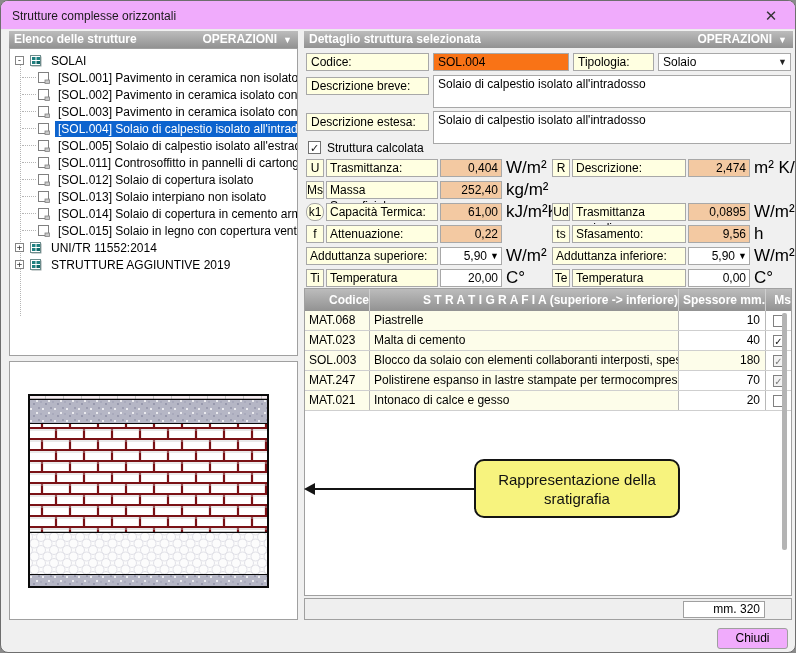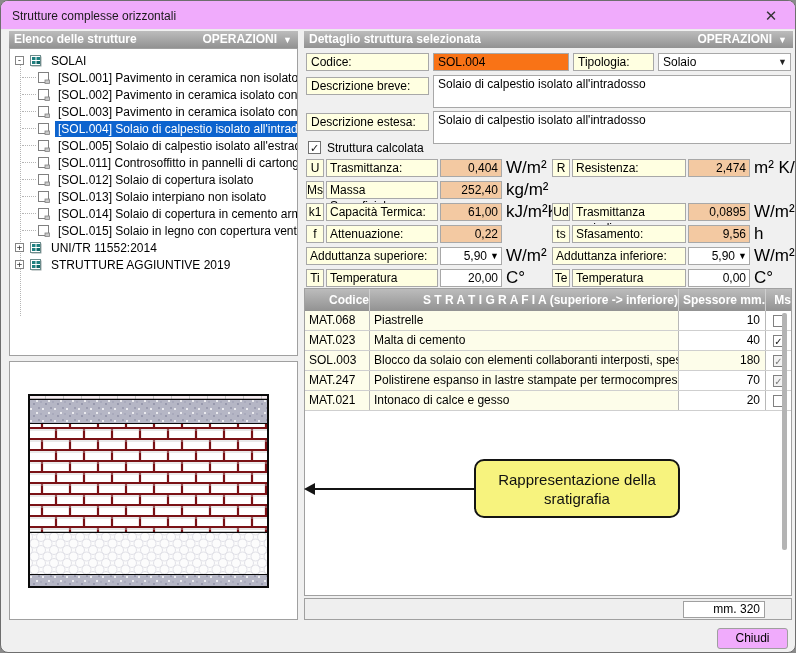--- a/index.html
+++ b/index.html
@@ -295,32 +295,32 @@
   <div class="chk" style="left:307px;top:140px;">✓</div>
   <div class="abs" style="left:326px;top:140px;line-height:14px;">Struttura calcolata</div>
 
   <div id="calc">
       <div class="calc-row">
         <span class="fbox code" style="left: 0px;">U</span>
         <span class="fbox" style="left: 20px; width: 112px;">Trasmittanza:</span>
         <span class="fbox val calc" style="left: 134px;"><span>0,404</span></span>
         <span class="unit" style="left: 200px;">W/m² K</span>
         <span class="fbox code" style="left: 246px;">R</span>
-        <span class="fbox" style="left: 266px; width: 114px;">Resistenza:</span>
+        <span class="fbox" style="left: 266px; width: 114px;">Descrizione:</span>
         <span class="fbox val calc" style="left: 382px;"><span>2,474</span></span>
         <span class="unit" style="left: 448px;">m² K/W</span>
       </div>
       <div class="calc-row">
         <span class="fbox code" style="left: 0px;">Ms</span>
         <span class="fbox" style="left: 20px; width: 112px;">Massa Superficiale:</span>
         <span class="fbox val calc" style="left: 134px;"><span>252,40</span></span>
         <span class="unit" style="left: 200px;">kg/m²</span>
       </div>
       <div class="calc-row">
-        <span class="fbox code" style="left: 0px;">k1</span>
+        <span class="fbox code" style="left: 0px; border-radius: 8px;">k1</span>
         <span class="fbox" style="left: 20px; width: 112px;">Capacità Termica:</span>
         <span class="fbox val calc" style="left: 134px;"><span>61,00</span></span>
         <span class="unit" style="left: 200px;">kJ/m²K</span>
         <span class="fbox code" style="left: 246px;">Ud</span>
         <span class="fbox" style="left: 266px; width: 114px;">Trasmittanza periodica:</span>
         <span class="fbox val calc" style="left: 382px;"><span>0,0895</span></span>
         <span class="unit" style="left: 448px;">W/m²K</span>
       </div>
       <div class="calc-row">
         <span class="fbox code" style="left: 0px;">f</span>

